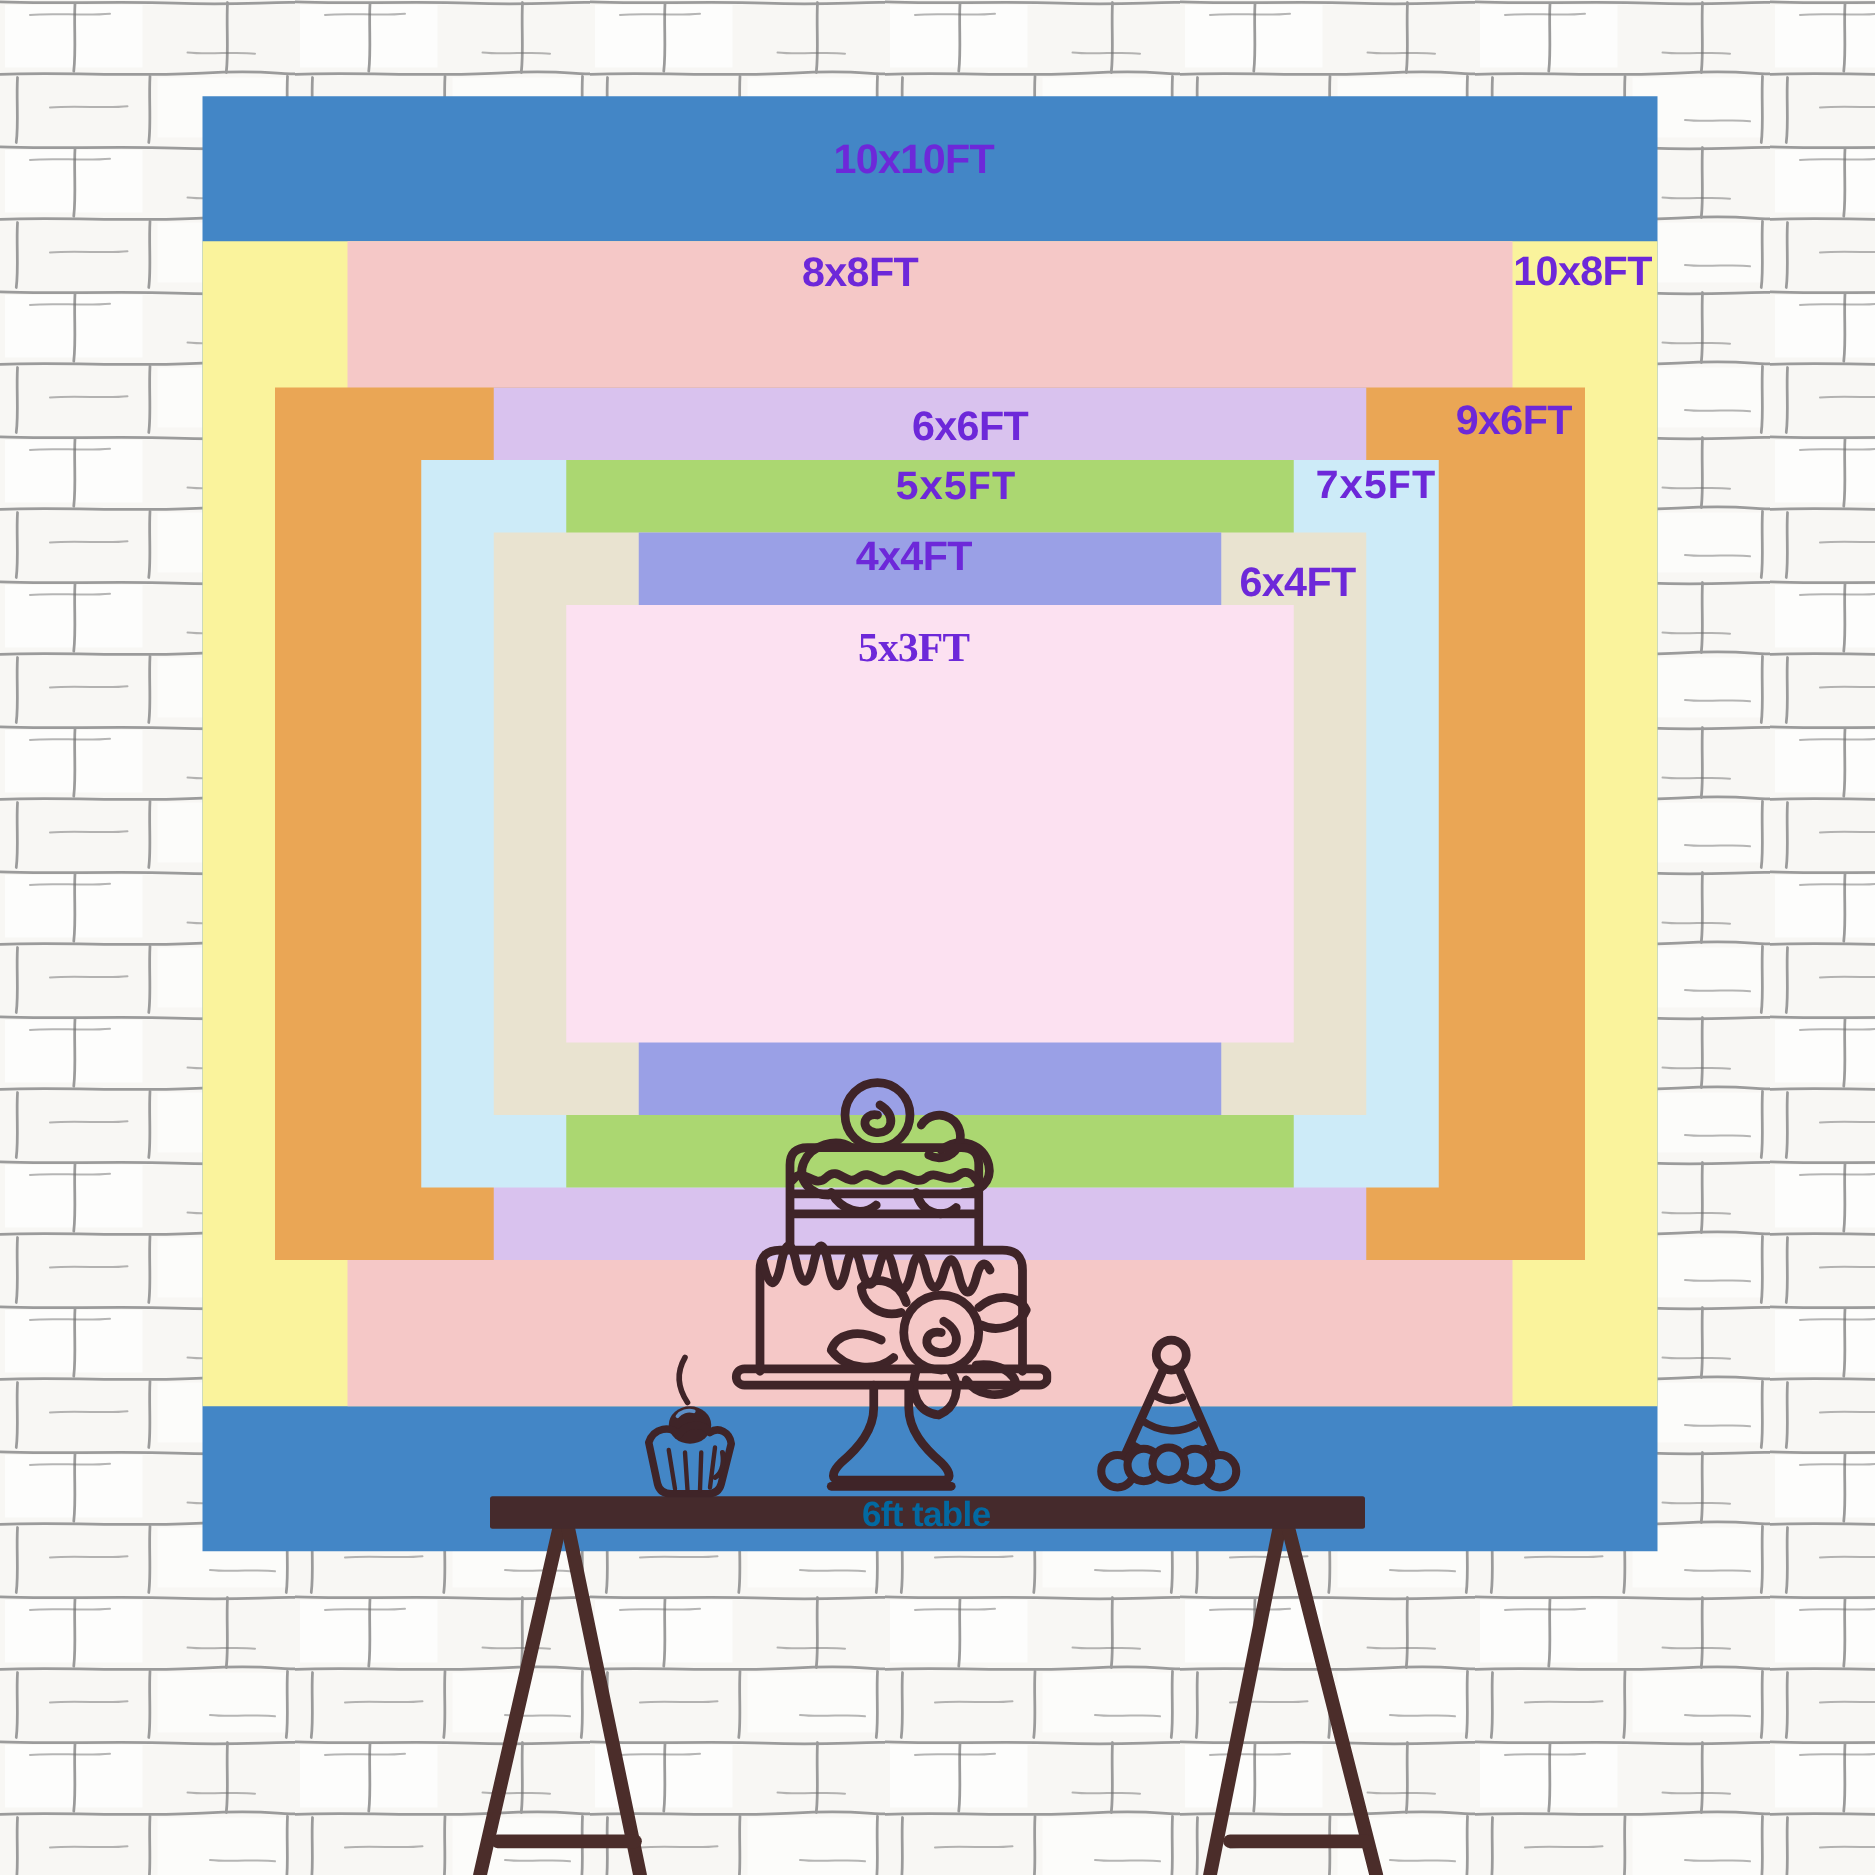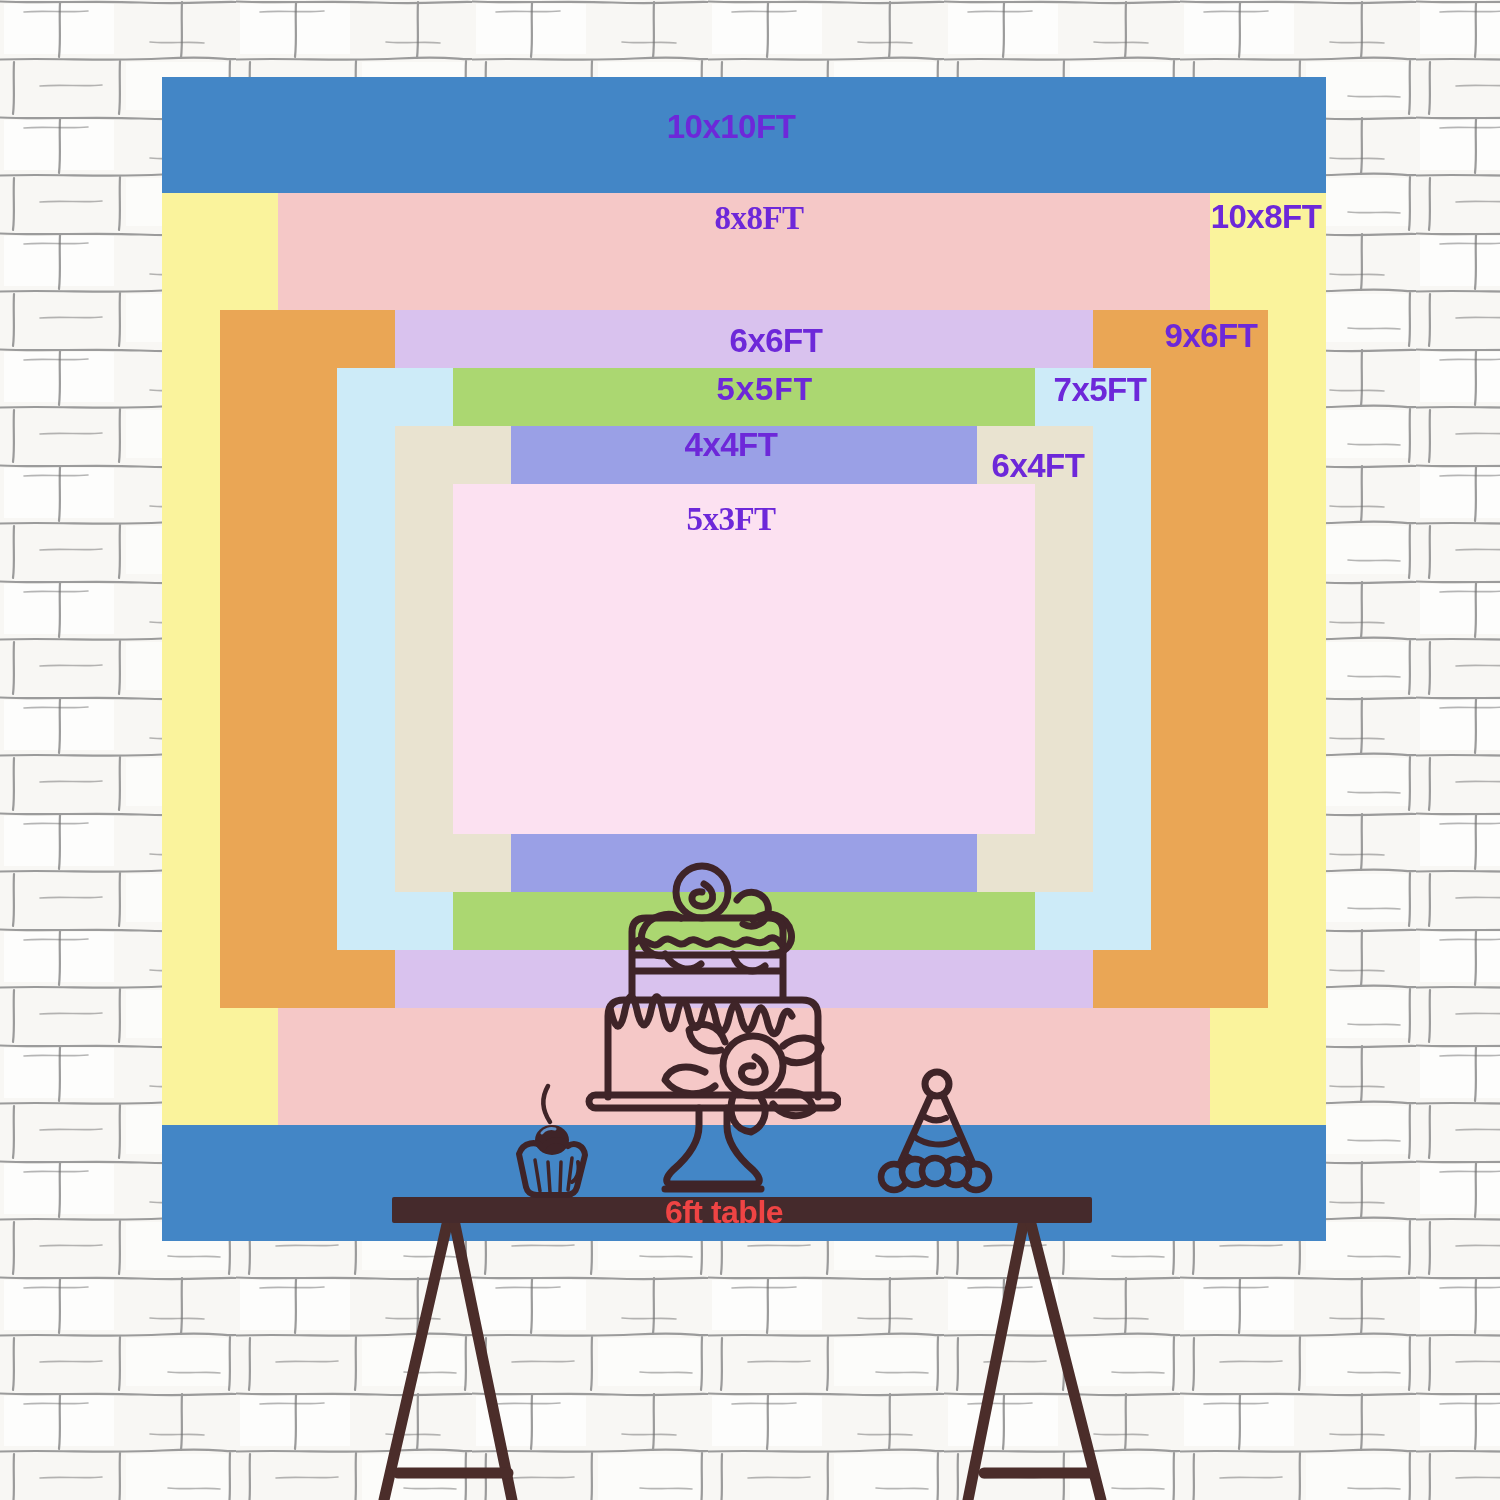--- a/index.html
+++ b/index.html
@@ -16,22 +16,22 @@
   .size-label{
     position:absolute;transform:translate(-50%,-50%);
     font-size:33px;font-weight:600;letter-spacing:-0.5px;white-space:nowrap;
   }
   .legs-svg{left:330px;top:1196px;z-index:3;}
   .table-top{
     position:absolute;left:392px;top:1197px;width:700px;height:26px;
     border-radius:2px;z-index:4;
   }
   .table-label{
-    position:absolute;left:724px;top:1212px;transform:translate(-50%,-50%);
-    font-size:32px;font-weight:600;letter-spacing:-0.5px;color:#ef4444;
+    position:absolute;left:741px;top:1212px;transform:translate(-50%,-50%);
+    font-size:28px;font-weight:600;letter-spacing:-0.5px;color:#0369a1;
     white-space:nowrap;z-index:5;
   }
   .cake-svg{left:585px;top:858px;z-index:6;}
   .cupcake-svg{left:505px;top:1078px;z-index:6;}
   .hat-svg{left:872px;top:1058px;z-index:6;}
   .lineart{fill:none;stroke-linecap:round;stroke-linejoin:round;}
 </style>
 </head>
 <body>
 
@@ -72,24 +72,24 @@
       <div class="rect" style="left: 336.6px; top: 368px; width: 814.8px; height: 582px; background: rgb(205, 235, 248);"></div>
       <div class="rect" style="left: 453px; top: 368px; width: 582px; height: 582px; background: rgb(171, 215, 113);"></div>
       <div class="rect" style="left: 394.8px; top: 426.2px; width: 698.4px; height: 465.6px; background: rgb(233, 227, 208);"></div>
       <div class="rect" style="left: 511.2px; top: 426.2px; width: 465.6px; height: 465.6px; background: rgb(154, 160, 230);"></div>
       <div class="rect" style="left: 453px; top: 484.4px; width: 582px; height: 349.2px; background: rgb(252, 225, 241);"></div>
     </div>
 
   <div id="labels" style="color: #6d28d9; padding-left: 28px;">
       <div class="size-label" style="left: 731px; top: 127px;">10x10FT</div>
       <div class="size-label" style="left: 1266px; top: 217px;">10x8FT</div>
-      <div class="size-label" style="left: 759px; top: 218px; font-family: Liberation Serif, serif;">8x8FT</div>
+      <div class="size-label" style="left: 688px; top: 218px;">8x8FT</div>
       <div class="size-label" style="left: 1211px; top: 336px;">9x6FT</div>
       <div class="size-label" style="left: 731px; top: 341px; margin-left: 45px;">6x6FT</div>
-      <div class="size-label" style="left: 1100px; top: 390px;">7x5FT</div>
+      <div class="size-label" style="left: 1100px; top: 390px; font-family: Liberation Mono, monospace;">7x5FT</div>
       <div class="size-label" style="left: 764px; top: 391px; font-family: Liberation Mono, monospace;">5x5FT</div>
       <div class="size-label" style="left: 1038px; top: 446px; margin-top: 20px;">6x4FT</div>
       <div class="size-label" style="left: 731px; top: 445px;">4x4FT</div>
       <div class="size-label" style="left: 731px; top: 519px; font-family: Liberation Serif, serif;">5x3FT</div>
     </div>
 
   <svg class="abs legs-svg" width="820" height="304" viewBox="0 0 820 304" style="stroke: rgb(75, 45, 42);">
     <g class="lineart" stroke="inherit" stroke-width="11">
       <path d="M118,24 L54,304"></path>
       <path d="M124,24 L182,304"></path>

